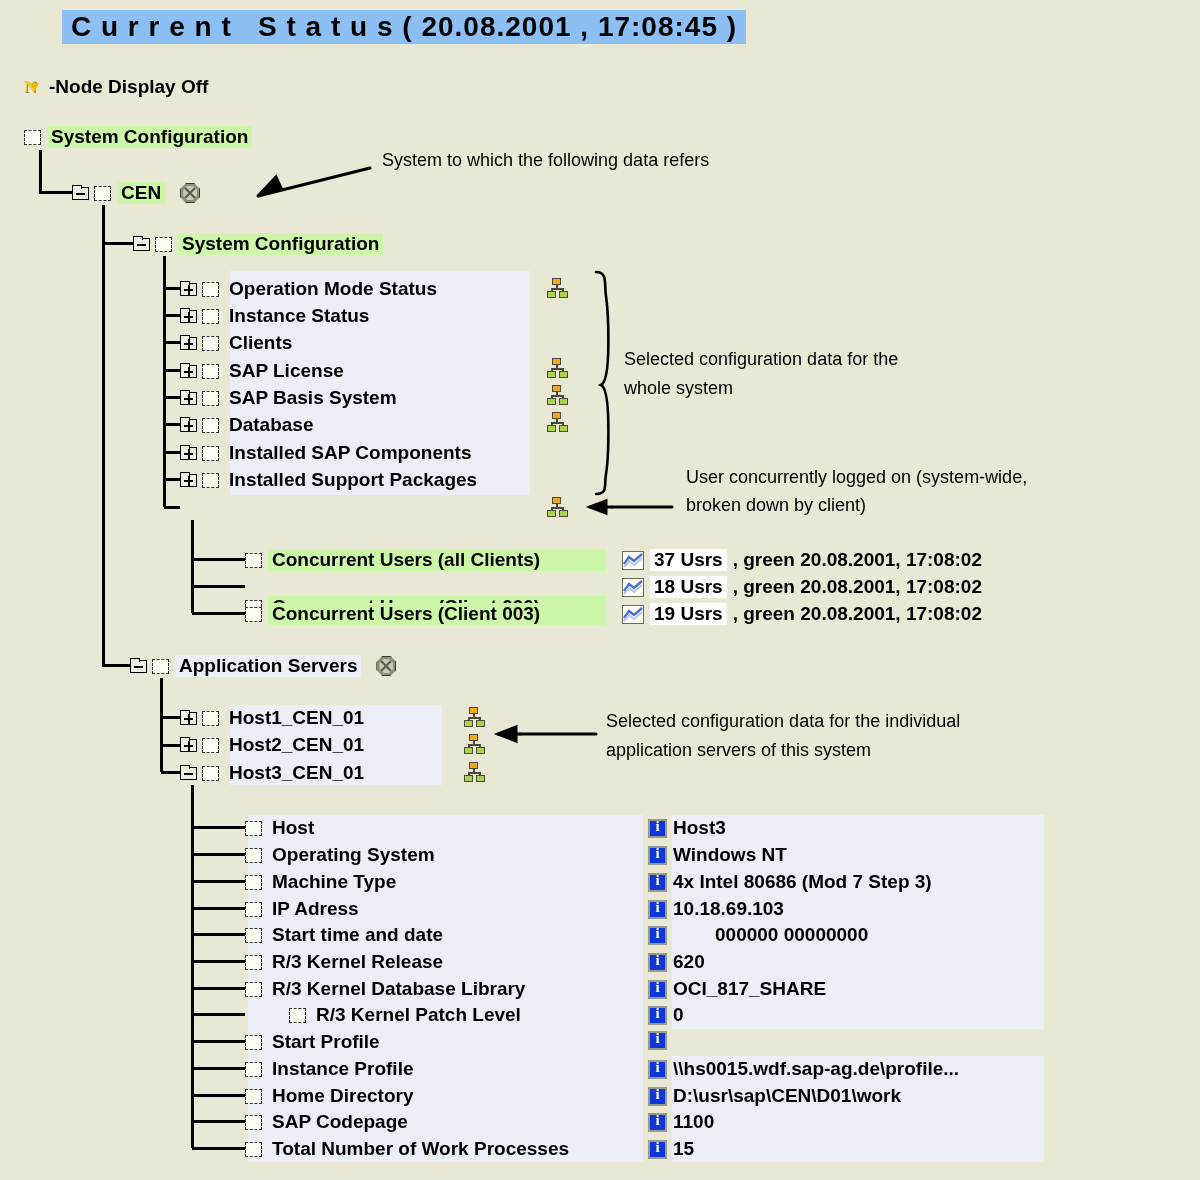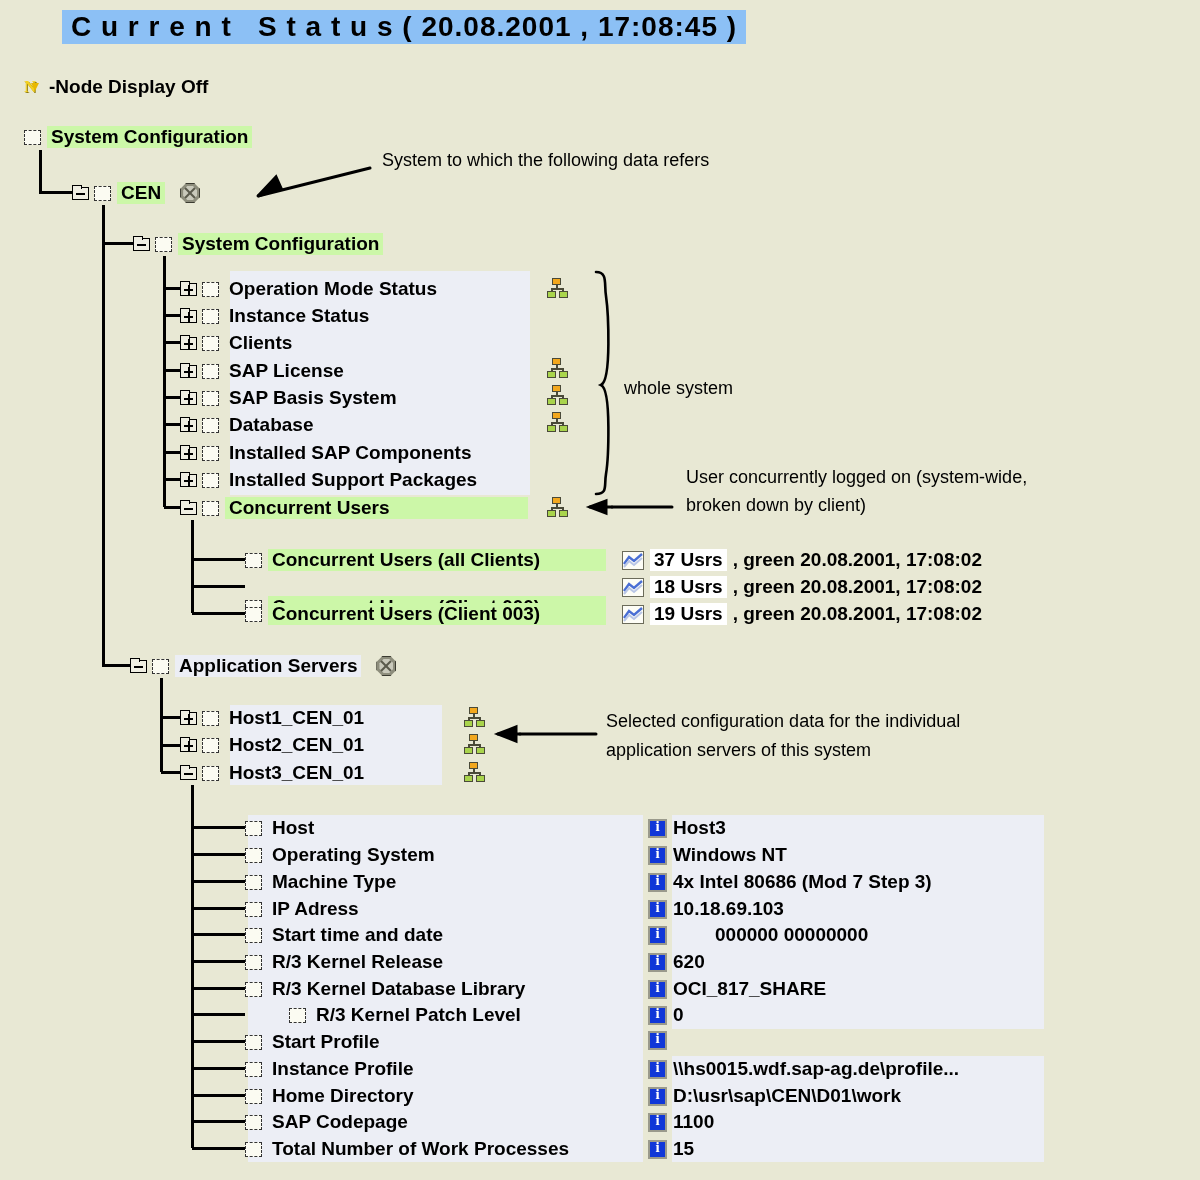--- a/index.html
+++ b/index.html
@@ -337,27 +337,20 @@
   </div>
 
   <div class="row" style="left:180px;top:469px;">
     <span class="tog plus">
         <span class="fold"></span>
       </span>
     <span class="cb"></span>
     <span class="lab plain">Installed Support Packages</span>
   </div>
 
-  <div class="row" style="left:180px;top:497px;">
-    <span class="tog minus">
-        <span class="fold"></span>
-      </span>
-    <span class="cb"></span>
-    <span class="lab green" style="min-width:295px;display:inline-block;">Concurrent Users</span>
-  </div>
   <div class="ico ico-net" style="position:absolute;left:547px;top:497px;">
     <b class="top"></b>
       <i class="v1"></i>
       <i class="h1"></i>
       <i class="v2"></i>
       <i class="v3"></i>
       <b class="bl"></b>
       <b class="br"></b>
   </div>
 
@@ -589,19 +582,20 @@
   <div class="row" style="left:245px;top:1138px;">
     <span class="cb"></span>
     <span class="lab plain">Total Number of Work Processes</span>
   </div>
   <div class="valwrap" style="left:648px;top:1138px;">
     <span class="ico-info"></span>
     <span class="valtext">15</span>
   </div>
 
   <div class="anno" style="left:382px;top:147px;">System to which the following data refers</div>
+  <div class="anno" style="left:624px;top:346px;">Selected configuration data for the</div>
   <div class="anno" style="left:624px;top:375px;">whole system</div>
   <div class="anno" style="left:686px;top:464px;">User concurrently logged on (system-wide,</div>
   <div class="anno" style="left:686px;top:492px;">broken down by client)</div>
   <div class="anno" style="left:606px;top:708px;">Selected configuration data for the individual</div>
   <div class="anno" style="left:606px;top:737px;">application servers of this system</div>
 
 </div>
 
 </body></html>

